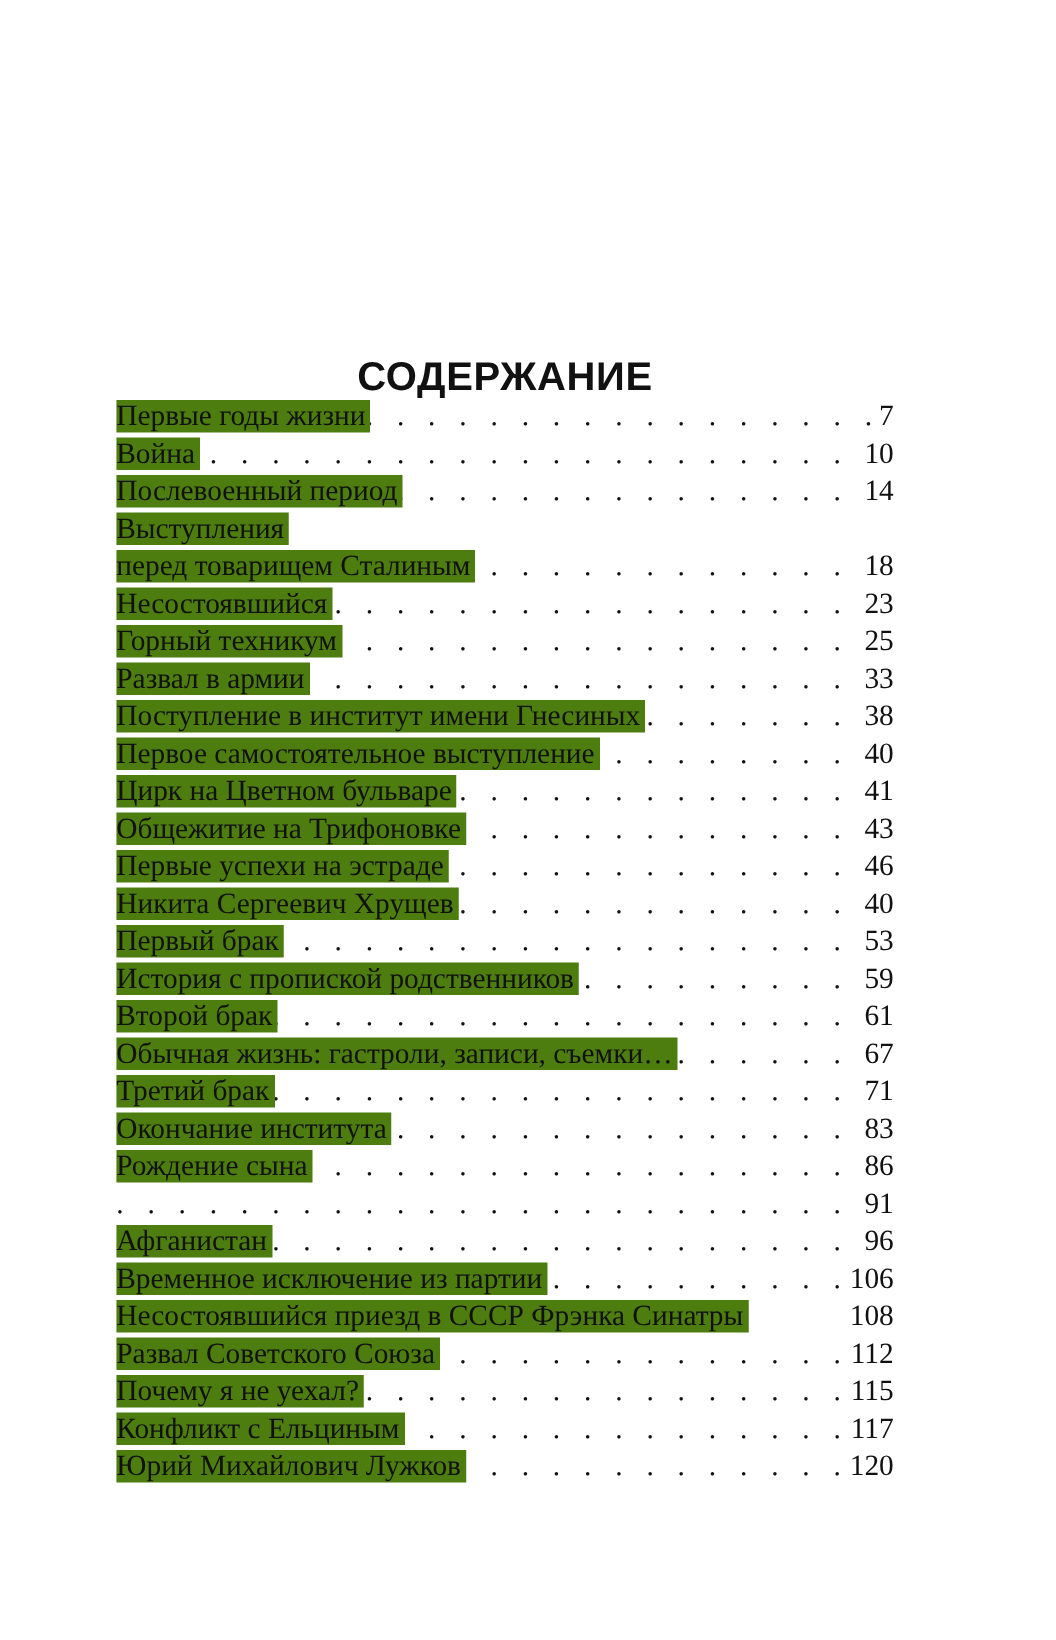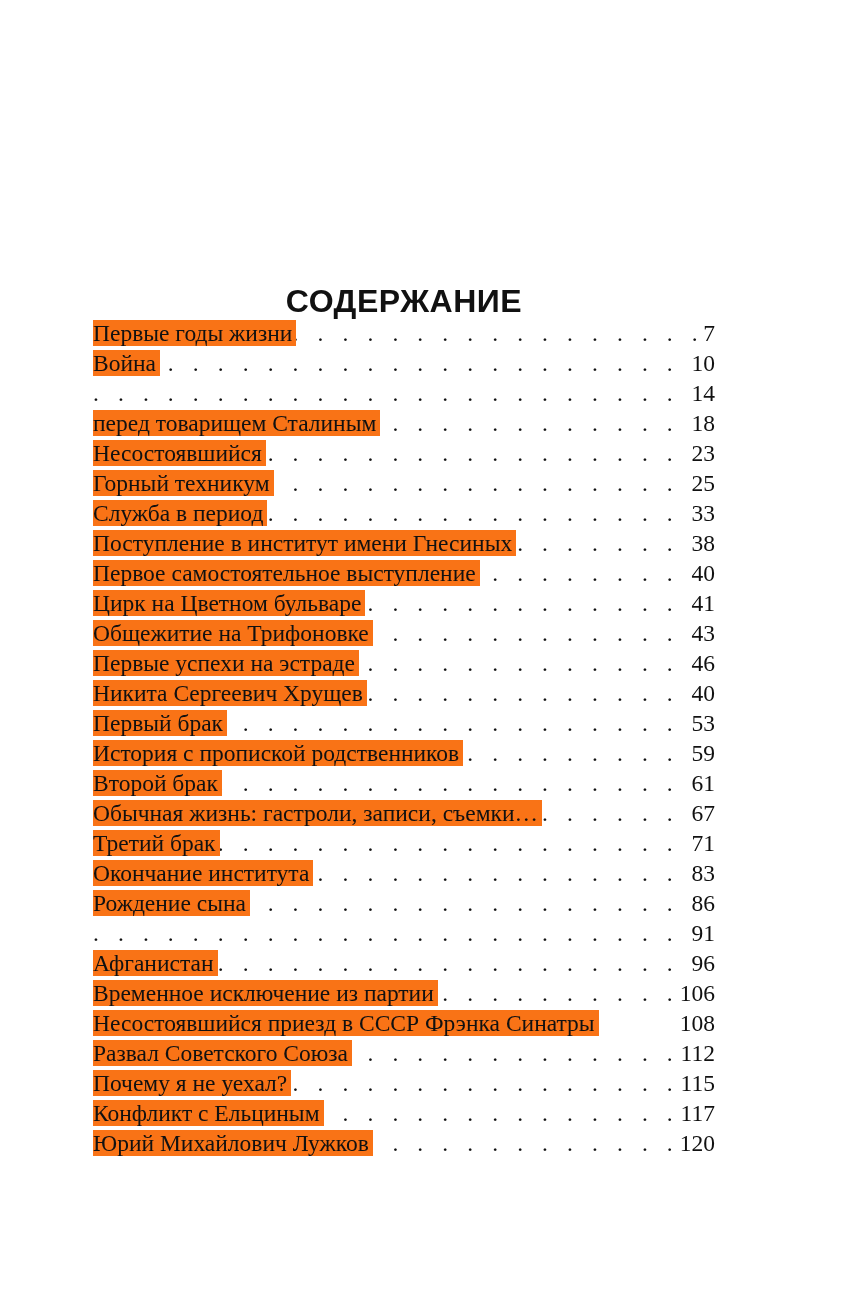--- a/index.html
+++ b/index.html
@@ -51,21 +51,21 @@
       right: 0;
       top: 0;
       overflow: hidden;
       white-space: nowrap;
       letter-spacing: 6.6px;
       text-align: right;
       color: #111;
     }
     .toc-row .label {
       position: relative;
-      background: #f97316;
+      background: #4d7c0f;
       padding-right: 4px;
       z-index: 1;
     }
     .toc-row .page-num {
       position: absolute;
       right: 0;
       top: 0;
       background: #ffffff;
       padding-left: 2px;
       z-index: 1;
@@ -73,25 +73,26 @@
     .toc-row.wide-gap .page-num { padding-left: 10px; }
   </style>
 </head>
 <body>
 
 <div class="page">
   <h1 class="toc-title">СОДЕРЖАНИЕ</h1>
   <ul class="toc-list">
     <li class="toc-row"><span class="leader">. . . . . . . . . . . . . . . . . . . . . . . . . . . . . . . . . . . . . . . . . . . . . . . . . . . . . . . . . . .</span><span class="label">Первые годы жизни</span><span class="page-num">7</span></li>
     <li class="toc-row"><span class="leader">. . . . . . . . . . . . . . . . . . . . . . . . . . . . . . . . . . . . . . . . . . . . . . . . . . . . . . . . . . .</span><span class="label">Война</span><span class="page-num">10</span></li>
-    <li class="toc-row"><span class="leader">. . . . . . . . . . . . . . . . . . . . . . . . . . . . . . . . . . . . . . . . . . . . . . . . . . . . . . . . . . .</span><span class="page-num">14</span></li>
+    <li class="toc-row"><span class="leader">. . . . . . . . . . . . . . . . . . . . . . . . . . . . . . . . . . . . . . . . . . . . . . . . . . . . . . . . . . .</span><span class="label">Послевоенный период</span><span class="page-num">14</span></li>
+    <li class="toc-row no-leader"><span class="label">Выступления</span><span class="page-num"></span></li>
     <li class="toc-row"><span class="leader">. . . . . . . . . . . . . . . . . . . . . . . . . . . . . . . . . . . . . . . . . . . . . . . . . . . . . . . . . . .</span><span class="label">перед товарищем Сталиным</span><span class="page-num">18</span></li>
     <li class="toc-row"><span class="leader">. . . . . . . . . . . . . . . . . . . . . . . . . . . . . . . . . . . . . . . . . . . . . . . . . . . . . . . . . . .</span><span class="label">Несостоявшийся</span><span class="page-num">23</span></li>
     <li class="toc-row"><span class="leader">. . . . . . . . . . . . . . . . . . . . . . . . . . . . . . . . . . . . . . . . . . . . . . . . . . . . . . . . . . .</span><span class="label">Горный техникум</span><span class="page-num">25</span></li>
-    <li class="toc-row"><span class="leader">. . . . . . . . . . . . . . . . . . . . . . . . . . . . . . . . . . . . . . . . . . . . . . . . . . . . . . . . . . .</span><span class="label">Служба в период</span><span class="page-num">33</span></li>
+    <li class="toc-row"><span class="leader">. . . . . . . . . . . . . . . . . . . . . . . . . . . . . . . . . . . . . . . . . . . . . . . . . . . . . . . . . . .</span><span class="label">Развал в армии</span><span class="page-num">33</span></li>
     <li class="toc-row"><span class="leader">. . . . . . . . . . . . . . . . . . . . . . . . . . . . . . . . . . . . . . . . . . . . . . . . . . . . . . . . . . .</span><span class="label">Поступление в институт имени Гнесиных</span><span class="page-num">38</span></li>
     <li class="toc-row"><span class="leader">. . . . . . . . . . . . . . . . . . . . . . . . . . . . . . . . . . . . . . . . . . . . . . . . . . . . . . . . . . .</span><span class="label">Первое самостоятельное выступление</span><span class="page-num">40</span></li>
     <li class="toc-row"><span class="leader">. . . . . . . . . . . . . . . . . . . . . . . . . . . . . . . . . . . . . . . . . . . . . . . . . . . . . . . . . . .</span><span class="label">Цирк на Цветном бульваре</span><span class="page-num">41</span></li>
     <li class="toc-row"><span class="leader">. . . . . . . . . . . . . . . . . . . . . . . . . . . . . . . . . . . . . . . . . . . . . . . . . . . . . . . . . . .</span><span class="label">Общежитие на Трифоновке</span><span class="page-num">43</span></li>
     <li class="toc-row"><span class="leader">. . . . . . . . . . . . . . . . . . . . . . . . . . . . . . . . . . . . . . . . . . . . . . . . . . . . . . . . . . .</span><span class="label">Первые успехи на эстраде</span><span class="page-num">46</span></li>
     <li class="toc-row"><span class="leader">. . . . . . . . . . . . . . . . . . . . . . . . . . . . . . . . . . . . . . . . . . . . . . . . . . . . . . . . . . .</span><span class="label">Никита Сергеевич Хрущев</span><span class="page-num">40</span></li>
     <li class="toc-row"><span class="leader">. . . . . . . . . . . . . . . . . . . . . . . . . . . . . . . . . . . . . . . . . . . . . . . . . . . . . . . . . . .</span><span class="label">Первый брак</span><span class="page-num">53</span></li>
     <li class="toc-row"><span class="leader">. . . . . . . . . . . . . . . . . . . . . . . . . . . . . . . . . . . . . . . . . . . . . . . . . . . . . . . . . . .</span><span class="label">История с пропиской родственников</span><span class="page-num">59</span></li>
     <li class="toc-row"><span class="leader">. . . . . . . . . . . . . . . . . . . . . . . . . . . . . . . . . . . . . . . . . . . . . . . . . . . . . . . . . . .</span><span class="label">Второй брак</span><span class="page-num">61</span></li>
     <li class="toc-row"><span class="leader">. . . . . . . . . . . . . . . . . . . . . . . . . . . . . . . . . . . . . . . . . . . . . . . . . . . . . . . . . . .</span><span class="label">Обычная жизнь: гастроли, записи, съемки…</span><span class="page-num">67</span></li>

